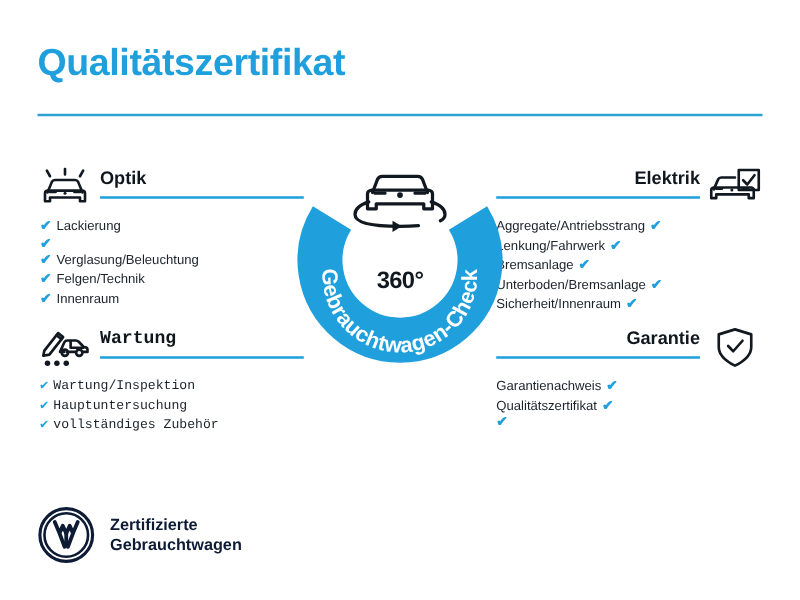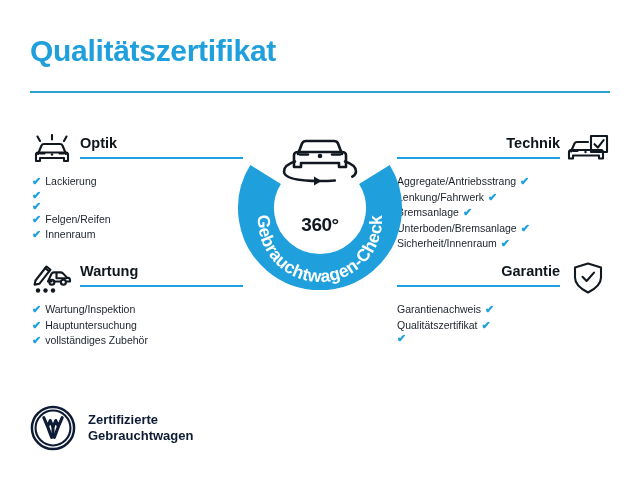--- a/index.html
+++ b/index.html
@@ -39,21 +39,21 @@
     width: 580px;
     height: 2px;
     background: #2ba3ce;
   }
 
   
   .section {
     position: absolute;
   }
   .sec-optik    { left: 28px;  top: 133px; width: 215px; }
-  .sec-wartung  { left: 28px;  top: 261px; width: 215px; }
+  .sec-wartung  { left: 28px;  top: 261px; width: 215px; font-family: Liberation Mono, monospace; }
   .sec-technik  { left: 397px; top: 133px; width: 215px; }
   .sec-garantie { left: 397px; top: 261px; width: 215px; }
 
   .sec-head {
     display: flex;
     align-items: flex-start;
     height: 34px;
   }
   .sec-right .sec-head {
     flex-direction: row-reverse;
@@ -182,24 +182,25 @@
     <ul class="sec-list">
       <li>
           <span class="chk">✔</span>
           <span>Lackierung</span>
         </li>
       <li>
           <span class="chk">✔</span>
         </li>
       <li>
           <span class="chk">✔</span>
-        </li>
-      <li>
-          <span class="chk">✔</span>
-          <span>Felgen/Reifen</span>
+          <span>Verglasung/Beleuchtung</span>
+        </li>
+      <li>
+          <span class="chk">✔</span>
+          <span>Felgen/Technik</span>
         </li>
       <li>
           <span class="chk">✔</span>
           <span>Innenraum</span>
         </li>
     </ul>
   </div>
 
   <div class="section sec-wartung sec-left">
     <div class="sec-head">
@@ -244,21 +245,21 @@
         <svg width="42" height="32" viewBox="0 0 42 32" fill="none" stroke="#111820" stroke-width="2.1" stroke-linecap="round" stroke-linejoin="round">
           <rect x="24" y="2" width="16" height="16"></rect>
           <path d="M27.5 10.2 L30.8 13.6 L36.6 6.2"></path>
           <path d="M4 17.5 L7.5 9.5 Q8.2 8 10 8 L21 8"></path>
           <path d="M2 18 Q2 16.3 4 16 L34 16 Q36 16.3 36 18 L36 24.5 L32 24.5 L32 21.5 L6 21.5 L6 24.5 L2 24.5 Z"></path>
           <path d="M6 17 L10.5 17 M27 17 L31.5 17"></path>
           <circle cx="18.5" cy="18" r="1.2" fill="#111820" stroke="none"></circle>
         </svg>
       </div>
       <div class="sec-title-wrap">
-        <div class="sec-title">Technik</div>
+        <div class="sec-title">Elektrik</div>
         <div class="sec-rule"></div>
       </div>
     </div>
     <ul class="sec-list">
       <li>
           <span class="chk">✔</span>
           <span>Aggregate/Antriebsstrang</span>
         </li>
       <li>
           <span class="chk">✔</span>

